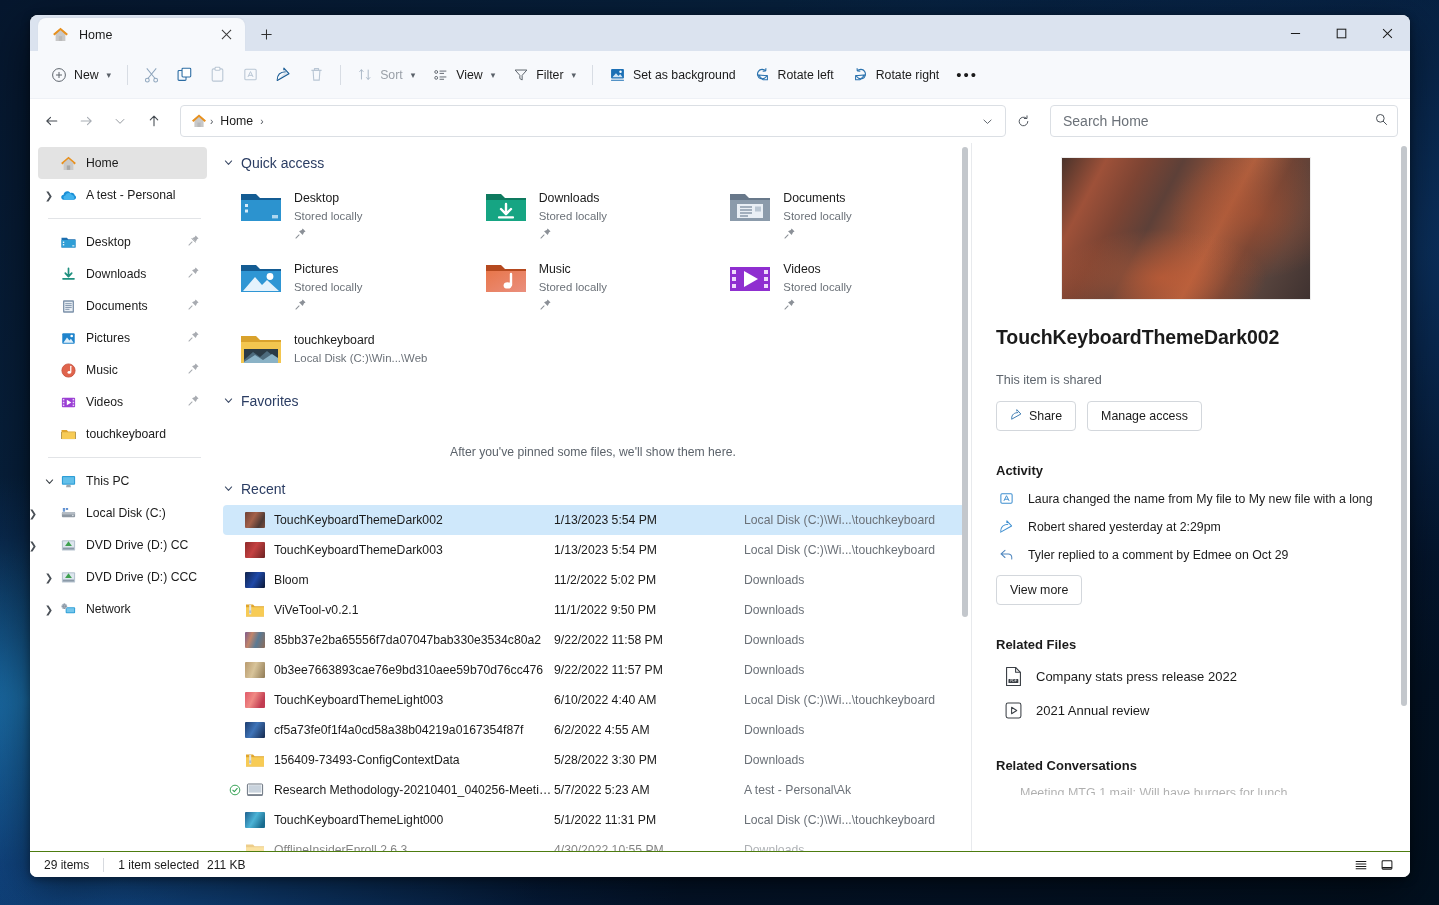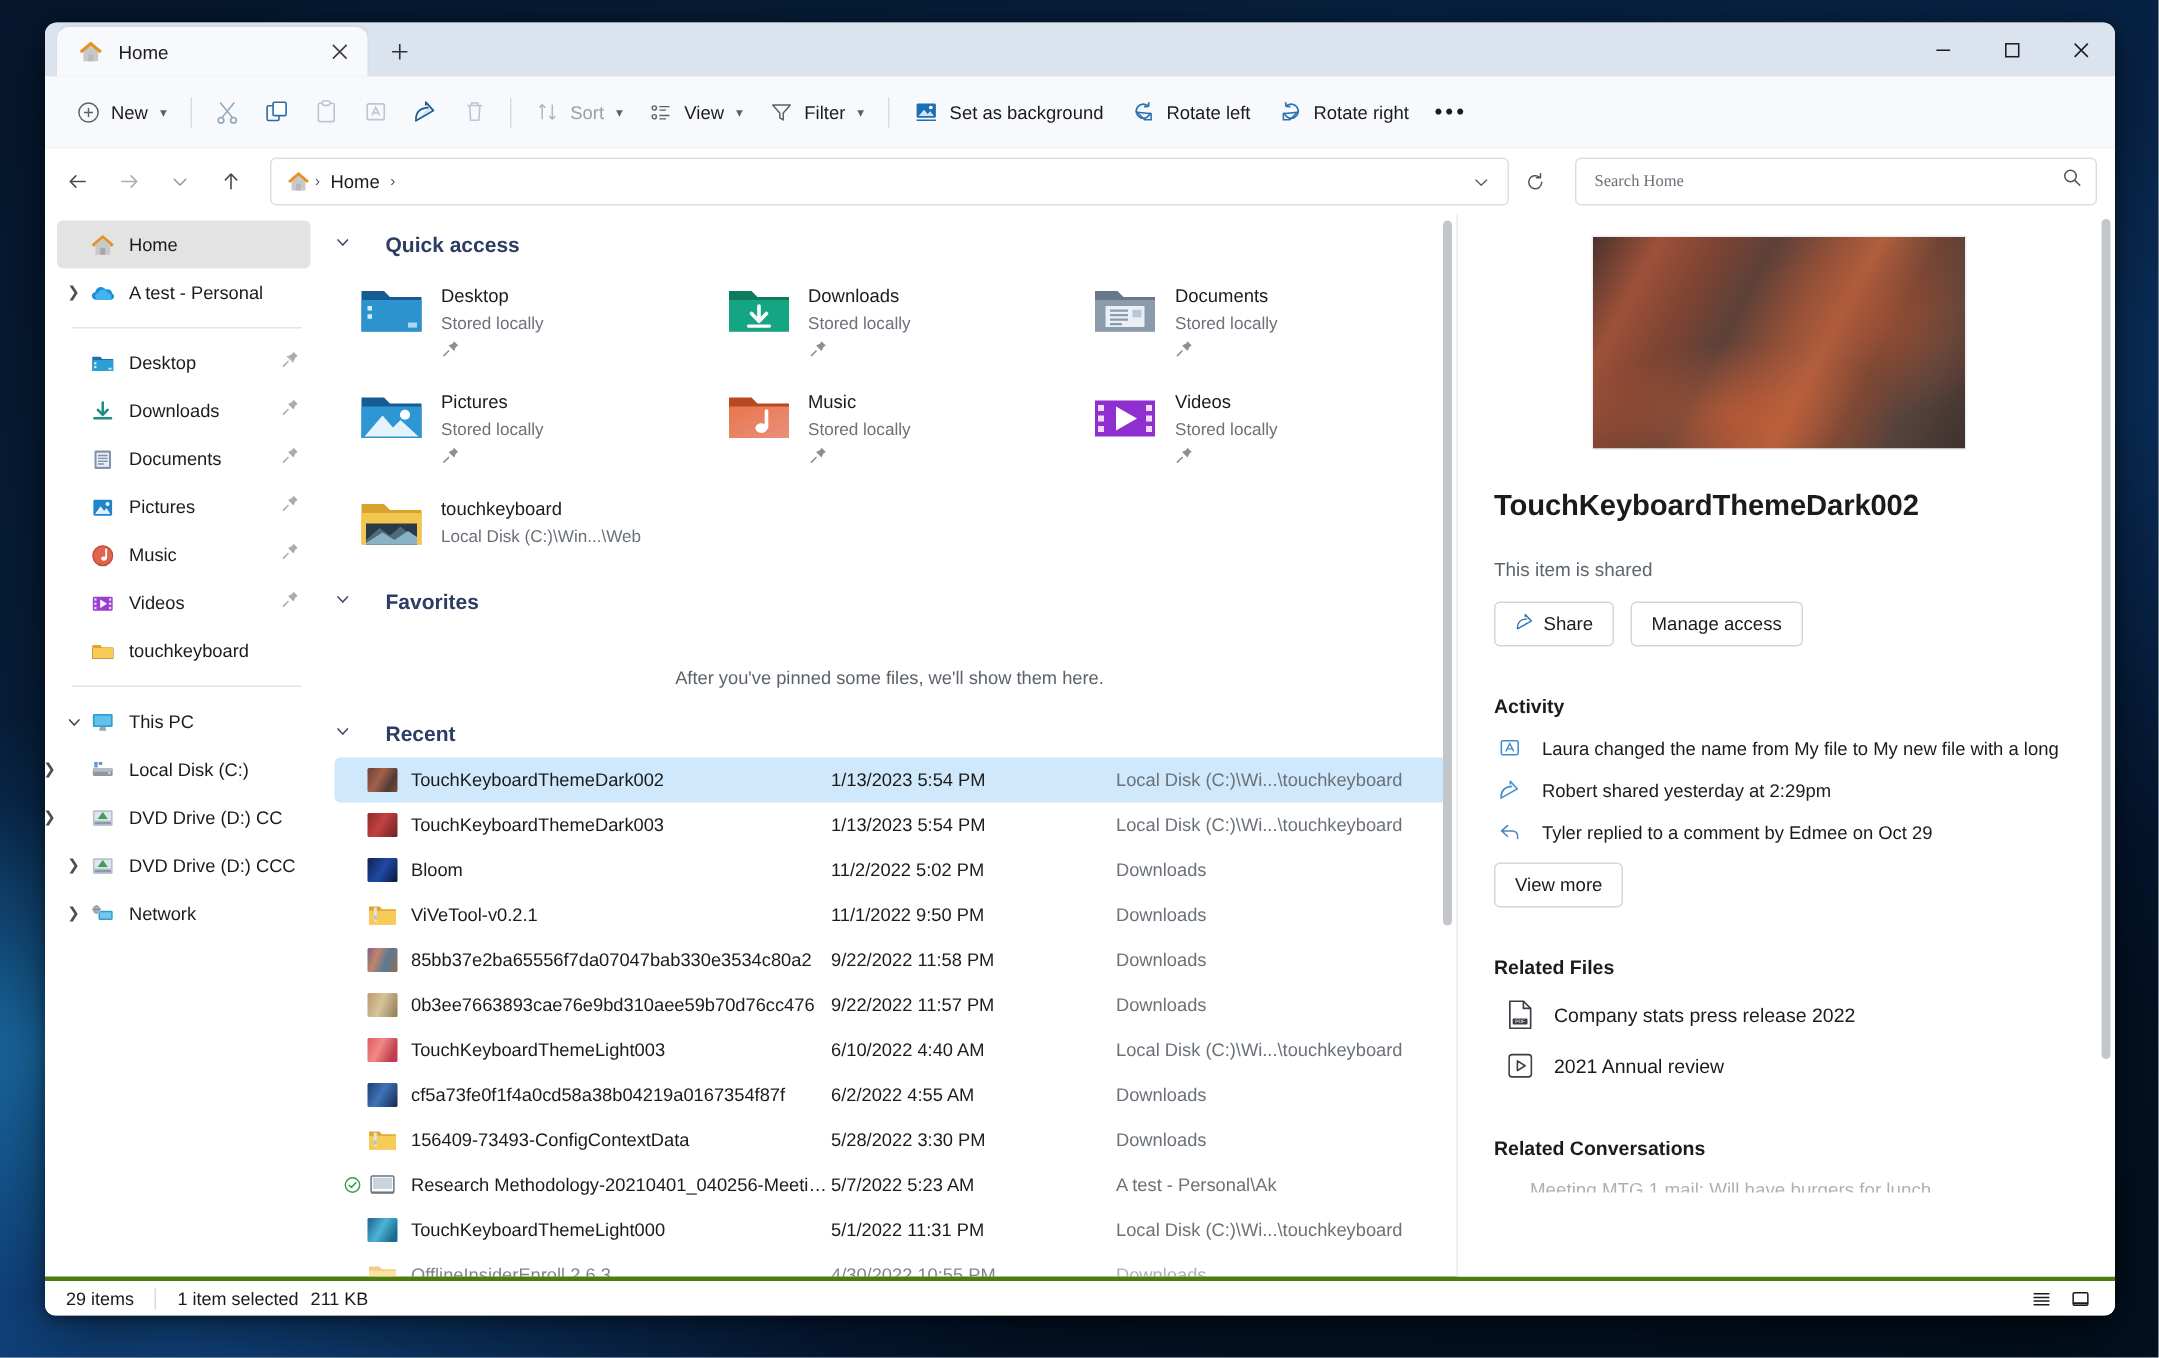--- a/index.html
+++ b/index.html
@@ -76,22 +76,22 @@
     justify-content: center; color: #585e66; }
   .crumb-spacer { flex: 1; }
   .refresh { width: 30px; height: 30px; display: flex; align-items: center;
     justify-content: center; color: #50565e; border-radius: 4px; }
   .searchbox {
     width: 348px; height: 32px; margin-left: 10px; border: 1px solid #dbdfe4;
     border-radius: 4px; background: #fff; display: flex; align-items: center;
     padding: 0 8px 0 12px;
   }
   .searchbox input {
-    flex: 1; border: none; outline: none; font-size: 11px; color: #c2410c;
-    font-family: Liberation Serif, serif; background: transparent;
+    flex: 1; border: none; outline: none; font-size: 14px; color: #c2410c;
+    font-family: Liberation Sans, sans-serif; background: transparent;
   }
   .searchbox input::placeholder { color: #6b7178; }
   
   .bodyrow { flex: 1; display: flex; min-height: 0; background: #fff; }
   
   .sidebar { width: 185px; flex: none; padding: 4px 0 0 0; overflow: hidden;
     background:#fff; }
   .nav-item { height: 32px; display: flex; align-items: center; padding: 0 6px 0 0;
     margin: 0 8px 0 8px; border-radius: 4px; position: relative; }
   .nav-item.selected { background: #e3e3e3; }
@@ -100,22 +100,22 @@
   .nav-ico { width: 17px; height: 17px; flex: none; margin-right: 9px; }
   .nav-label { font-size: 12.2px; color: #1b1b1b; white-space: nowrap; overflow: hidden;
     flex: 1; }
   .nav-pin { width: 14px; flex: none; opacity: .75; }
   .nav-sep { height: 1px; background: #e2e4e7; margin: 7px 14px 7px 18px; }
   .nav-indent1 { padding-left: 22px; }
   
   .content { flex: 1; min-width: 0; position: relative; overflow: hidden;
     border-right: 1px solid #e8eaed; }
   .content-scroll { position: absolute; inset: 0; overflow: hidden; padding: 0 0 0 0; }
-  .section-hd { display: flex; align-items: center; gap: 23px; padding: 12px 0 10px 2px;
-    margin-left: 6px; font-weight: bold; }
+  .section-hd { display: flex; align-items: center; gap: 7px; padding: 12px 0 10px 2px;
+    margin-left: 6px; }
   .section-hd .chev { color: #3b4a66; font-size: 11px; }
   .section-hd .txt { font-size: 14px; color: #2b3d63; }
   .qa-grid { display: grid; grid-template-columns: repeat(3, 1fr); padding: 0 4px 0 18px;
     row-gap: 2px; }
   .qa-item { display: flex; padding: 6px 6px; border-radius: 4px; align-items: flex-start; }
   .qa-ico { width: 44px; height: 40px; flex: none; margin-right: 11px; }
   .qa-txt { padding-top: 1px; min-width: 0; }
   .qa-name { font-size: 12.3px; color: #1b1b1b; white-space: nowrap; }
   .qa-sub { font-size: 11.4px; color: #6b7178; margin-top: 2px; white-space: nowrap; }
   .qa-pin { margin-top: 2px; }
@@ -166,21 +166,21 @@
   .rf-ico { width: 22px; flex: none; display: flex; justify-content: center; }
   .rf-txt { font-size: 13px; color: #1b1b1b; }
   .rc-hd { margin-top: 38px; }
   .rc-partial { font-size: 12.5px; color: #1b1b1b; margin: 13px 0 0 24px;
     opacity: .35; height: 9px; overflow: hidden; }
   .dscroll { position: absolute; right: 2px; top: 3px; width: 8px; bottom: 3px; }
   .dthumb { position: absolute; left: 1px; width: 6px; top: 0; height: 560px;
     background: #c3c7cc; border-radius: 3px; }
   
   .statusbar { height: 26px; flex: none; background: #fff; display: flex;
-    align-items: center; padding: 0 10px 0 14px; border-top: 3px solid #4d7c0f;
+    align-items: center; padding: 0 10px 0 14px; border-top: 1px solid #4d7c0f;
     font-size: 12px; color: #1b1b1b; gap: 0; }
   .st-sep { width: 1px; height: 14px; background: #d7dadf; margin: 0 14px; }
   .st-spacer { flex: 1; }
   .viewbtn { width: 26px; height: 22px; display: flex; align-items: center;
     justify-content: center; border-radius: 3px; }
 </style>
 </head>
 <body>
 
 <div id="window">

